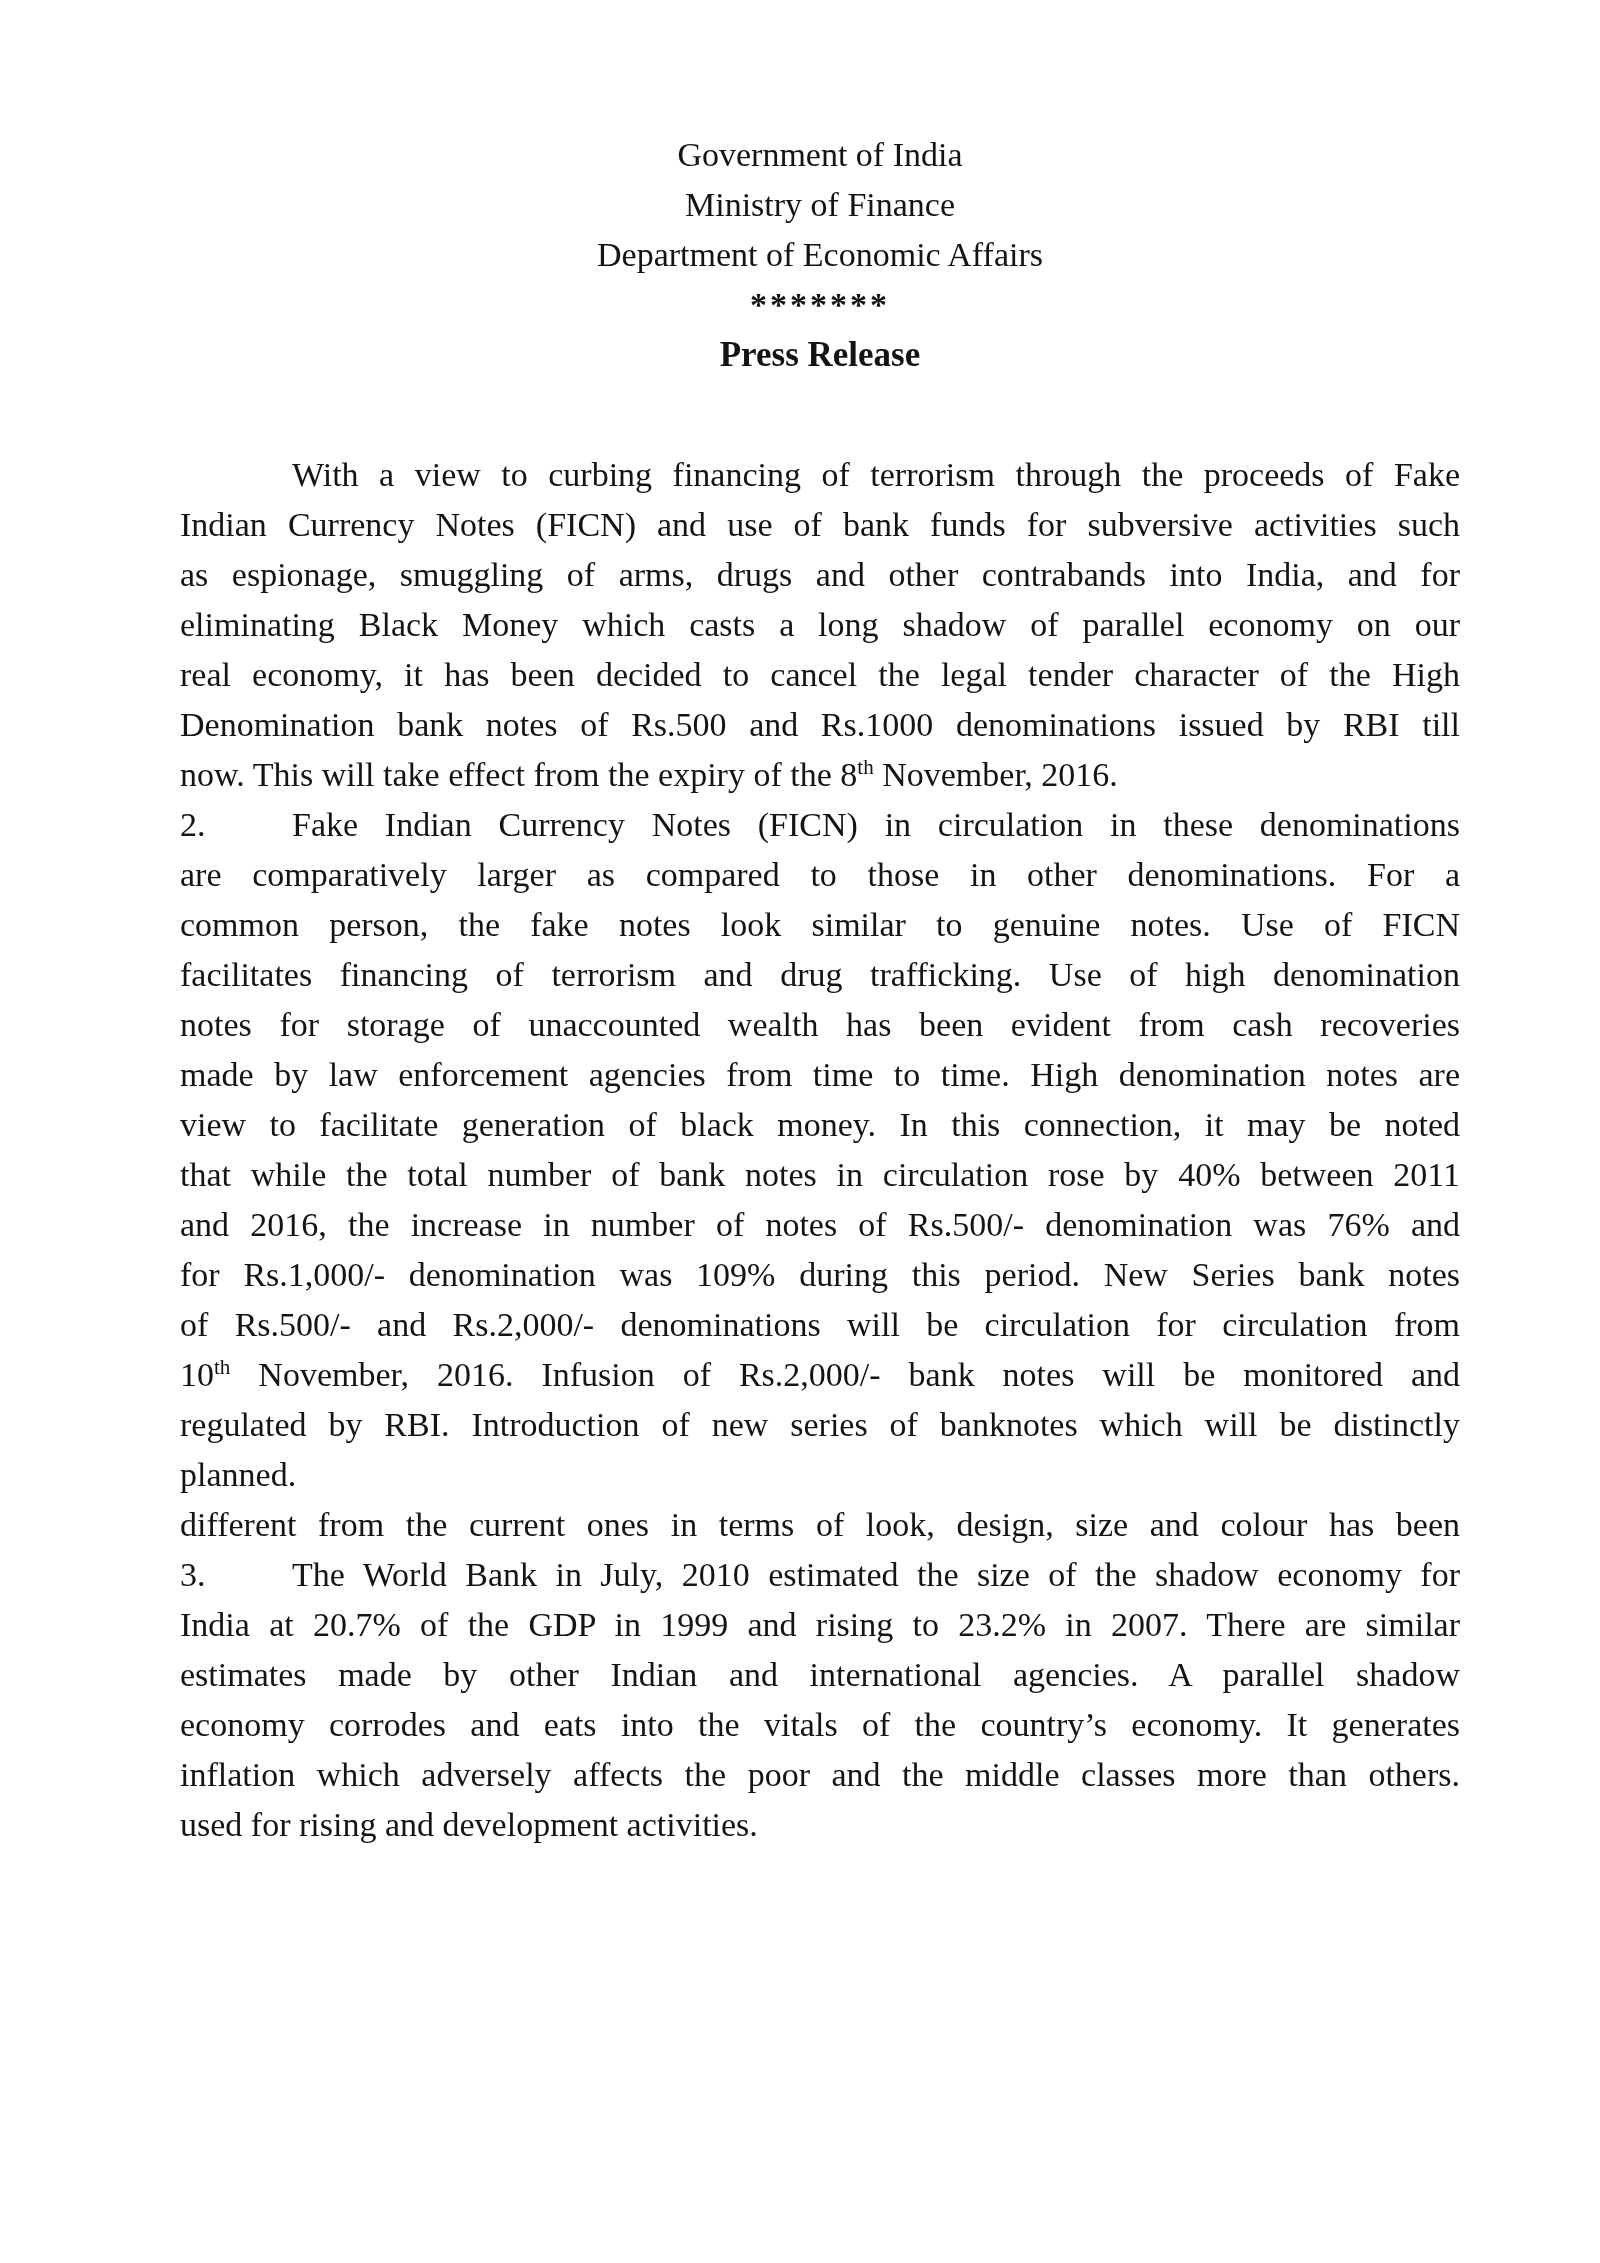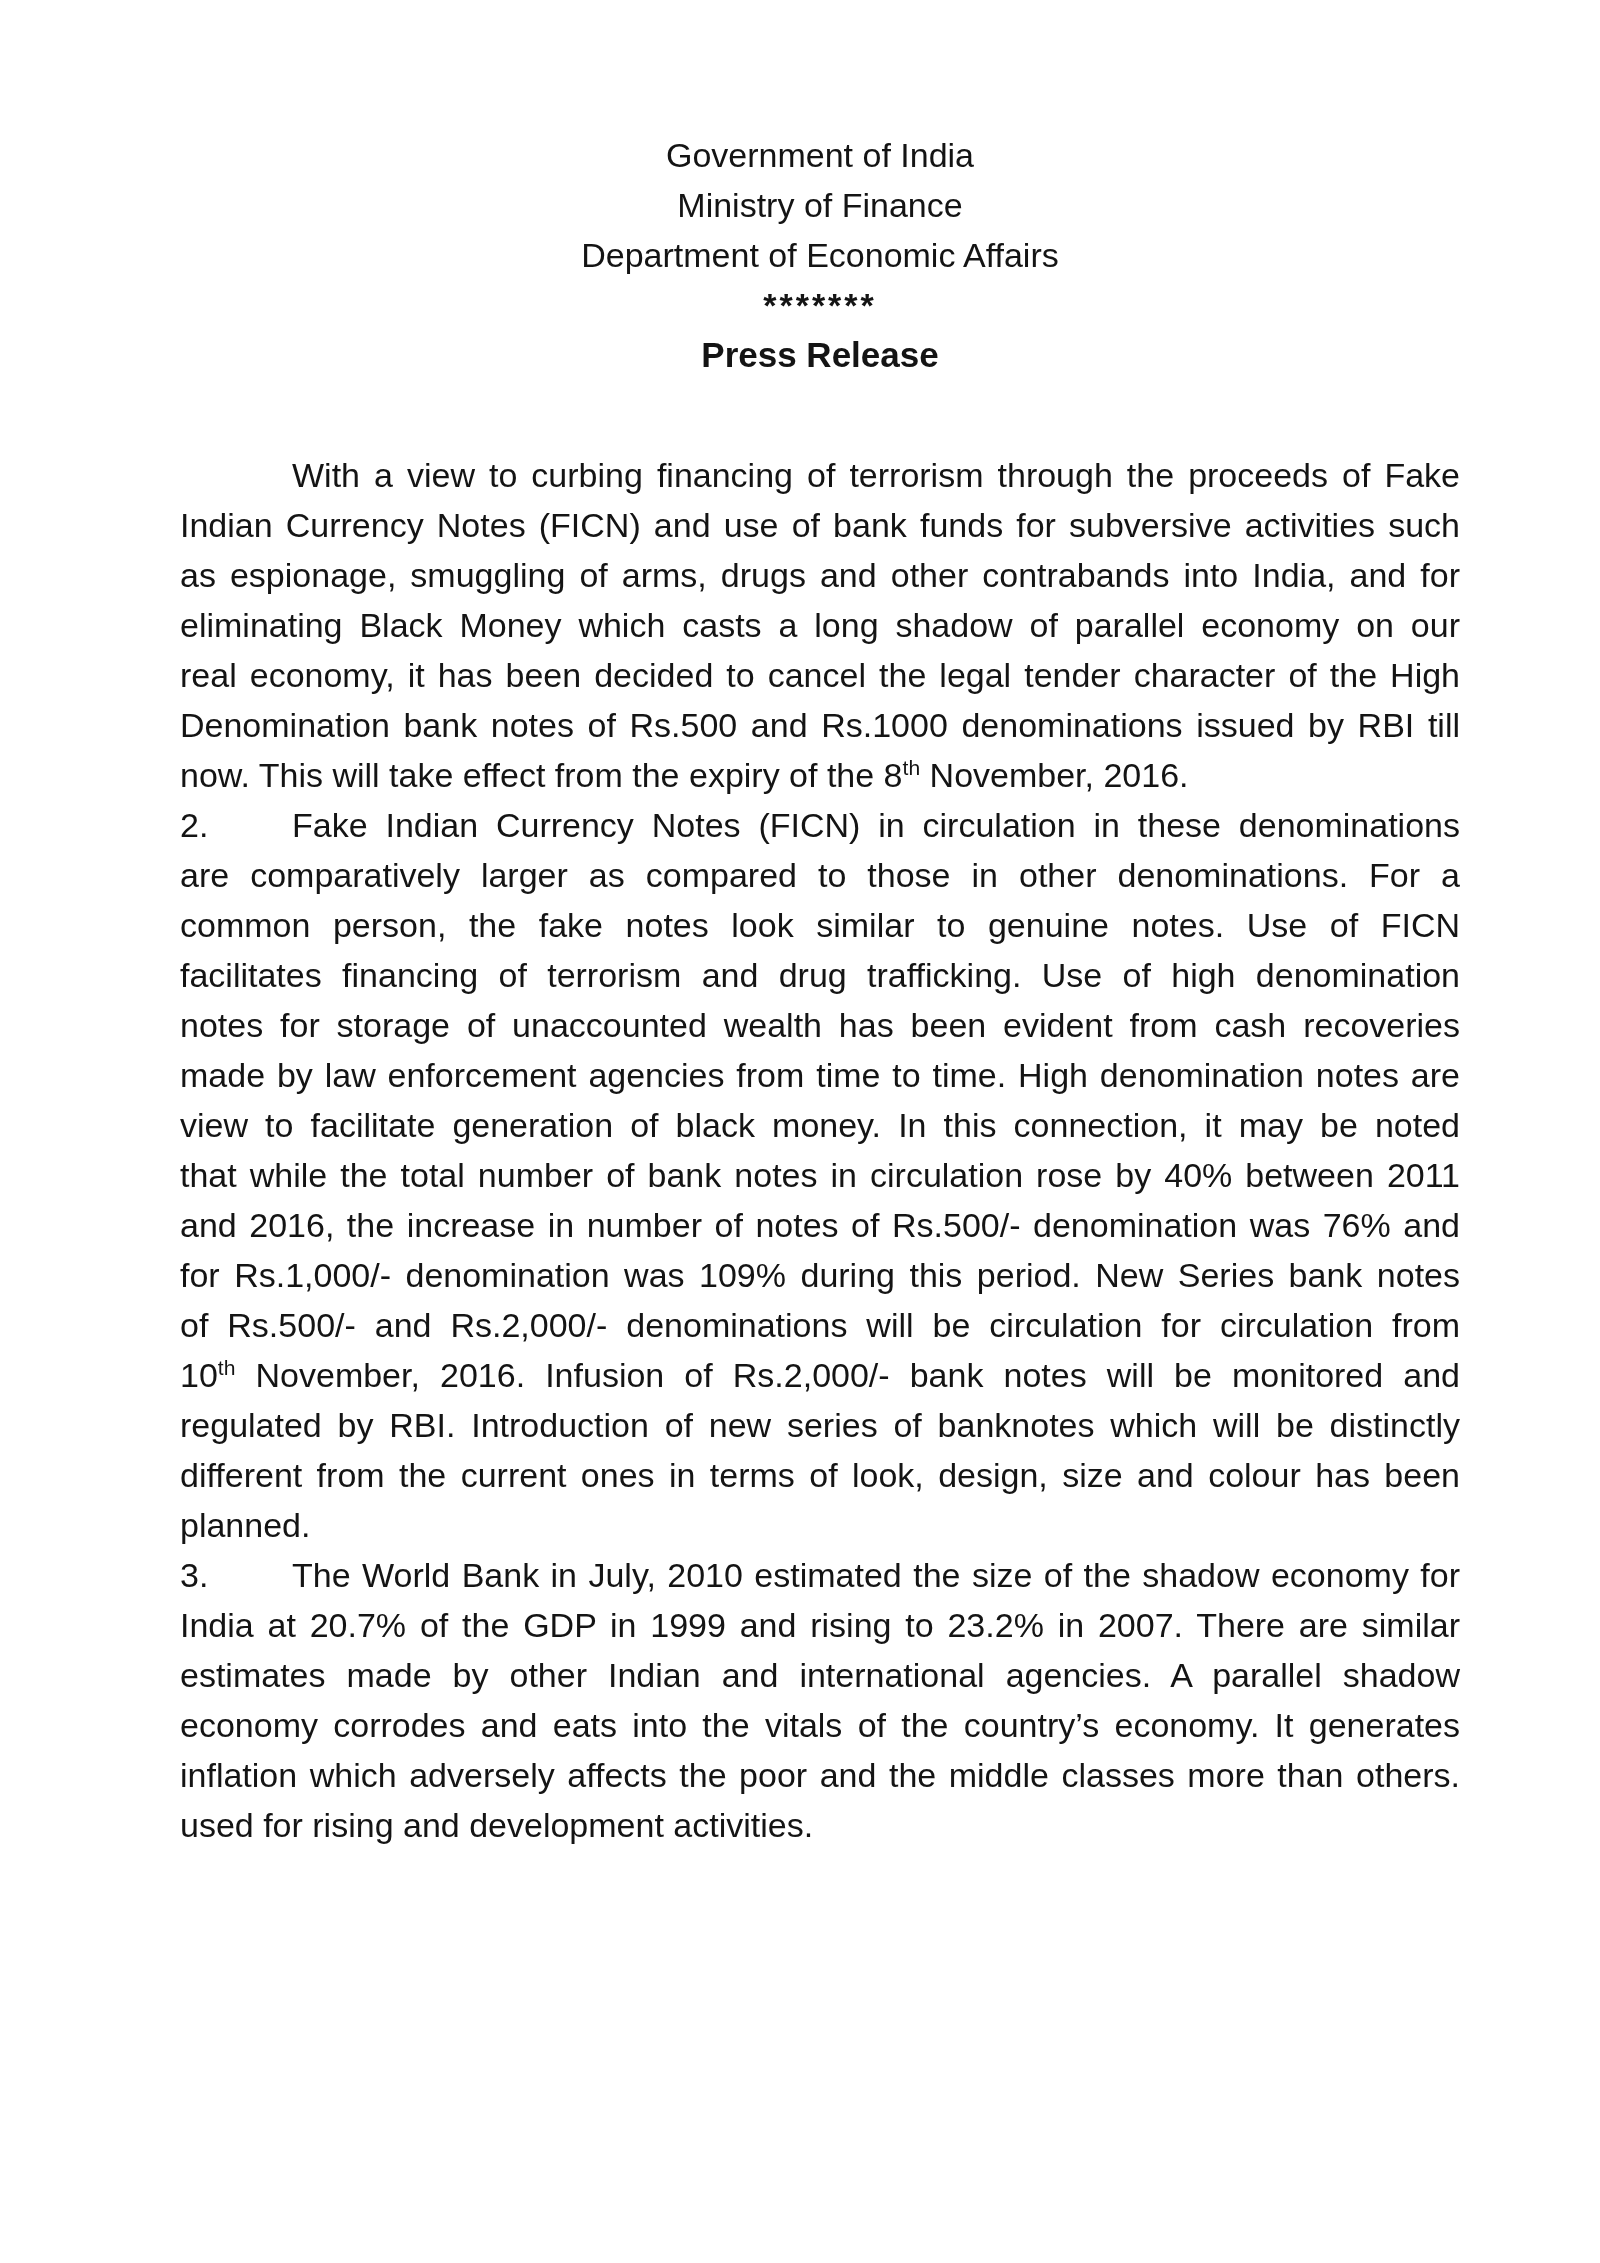--- a/index.html
+++ b/index.html
@@ -6,21 +6,21 @@
     margin: 0;
     padding: 0;
     background: #ffffff;
   }
   .page {
     position: relative;
     width: 1600px;
     height: 2263px;
     background: #ffffff;
     color: #141414;
-    font-family: Liberation Sans, sans-serif;
+    font-family: Liberation Serif, serif;
     font-size: 34px;
     box-sizing: border-box;
     padding: 130px 140px 0 180px;
     overflow: hidden;
   }
   .doc-header { text-align: center; }
   .hline { line-height: 50px; }
   .separator {
     line-height: 50px;
     letter-spacing: 3px;
@@ -81,22 +81,22 @@
         <div class="line">facilitates financing of terrorism and drug trafficking. Use of high denomination</div>
         <div class="line">notes for storage of unaccounted wealth has been evident from cash recoveries</div>
         <div class="line">made by law enforcement agencies from time to time. High denomination notes are</div>
         <div class="line">view to facilitate generation of black money. In this connection, it may be noted</div>
         <div class="line">that while the total number of bank notes in circulation rose by 40% between 2011</div>
         <div class="line">and 2016, the increase in number of notes of Rs.500/- denomination was 76% and</div>
         <div class="line">for Rs.1,000/- denomination was 109% during this period. New Series bank notes</div>
         <div class="line">of Rs.500/- and Rs.2,000/- denominations will be circulation for circulation from</div>
         <div class="line">10<sup>th</sup> November, 2016. Infusion of Rs.2,000/- bank notes will be monitored and</div>
         <div class="line">regulated by RBI. Introduction of new series of banknotes which will be distinctly</div>
+        <div class="line last">planned.</div>
         <div class="line">different from the current ones in terms of look, design, size and colour has been</div>
-        <div class="line last">planned.</div>
       </div>
       <div class="para">
         <div class="line"><span class="pnum">3.</span>The World Bank in July, 2010 estimated the size of the shadow economy for</div>
         <div class="line">India at 20.7% of the GDP in 1999 and rising to 23.2% in 2007. There are similar</div>
         <div class="line">estimates made by other Indian and international agencies. A parallel shadow</div>
         <div class="line">economy corrodes and eats into the vitals of the country’s economy. It generates</div>
         <div class="line">inflation which adversely affects the poor and the middle classes more than others.</div>
         <div class="line last">used for rising and development activities.</div>
       </div>
     </div>

